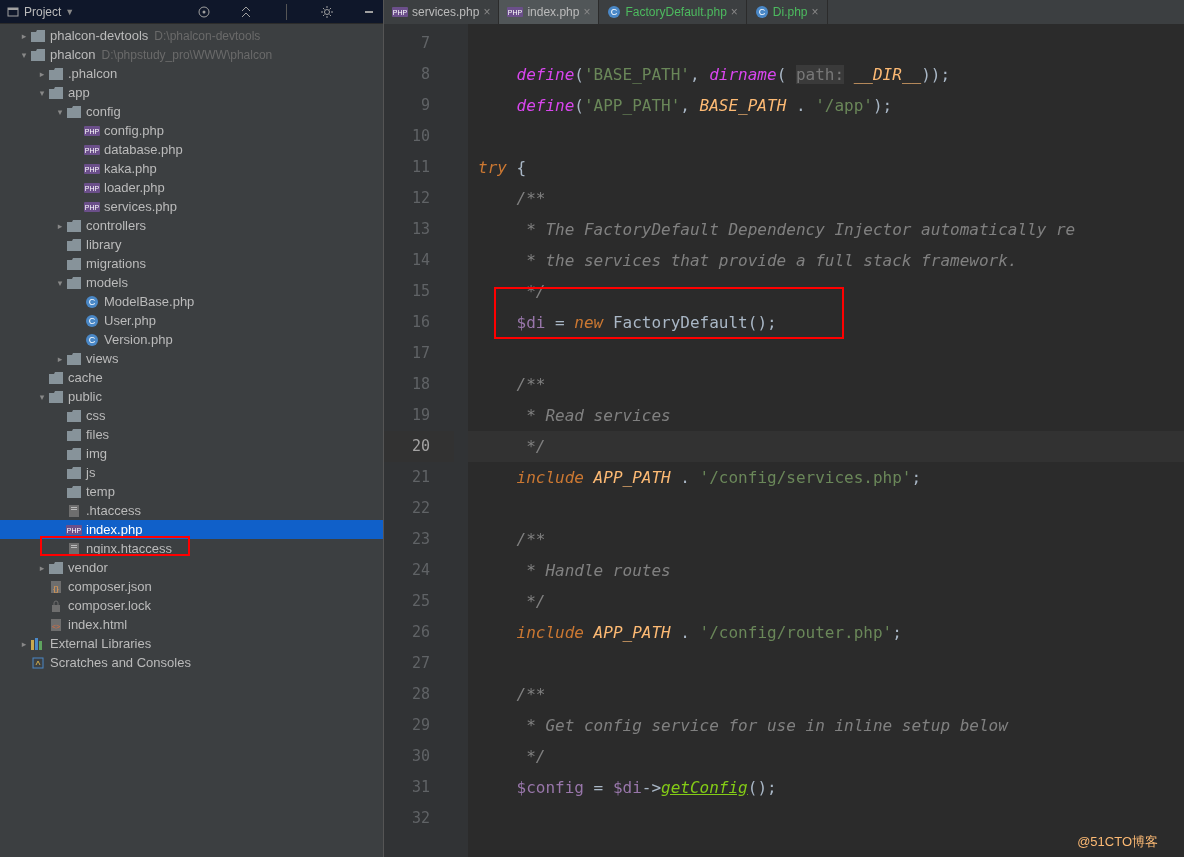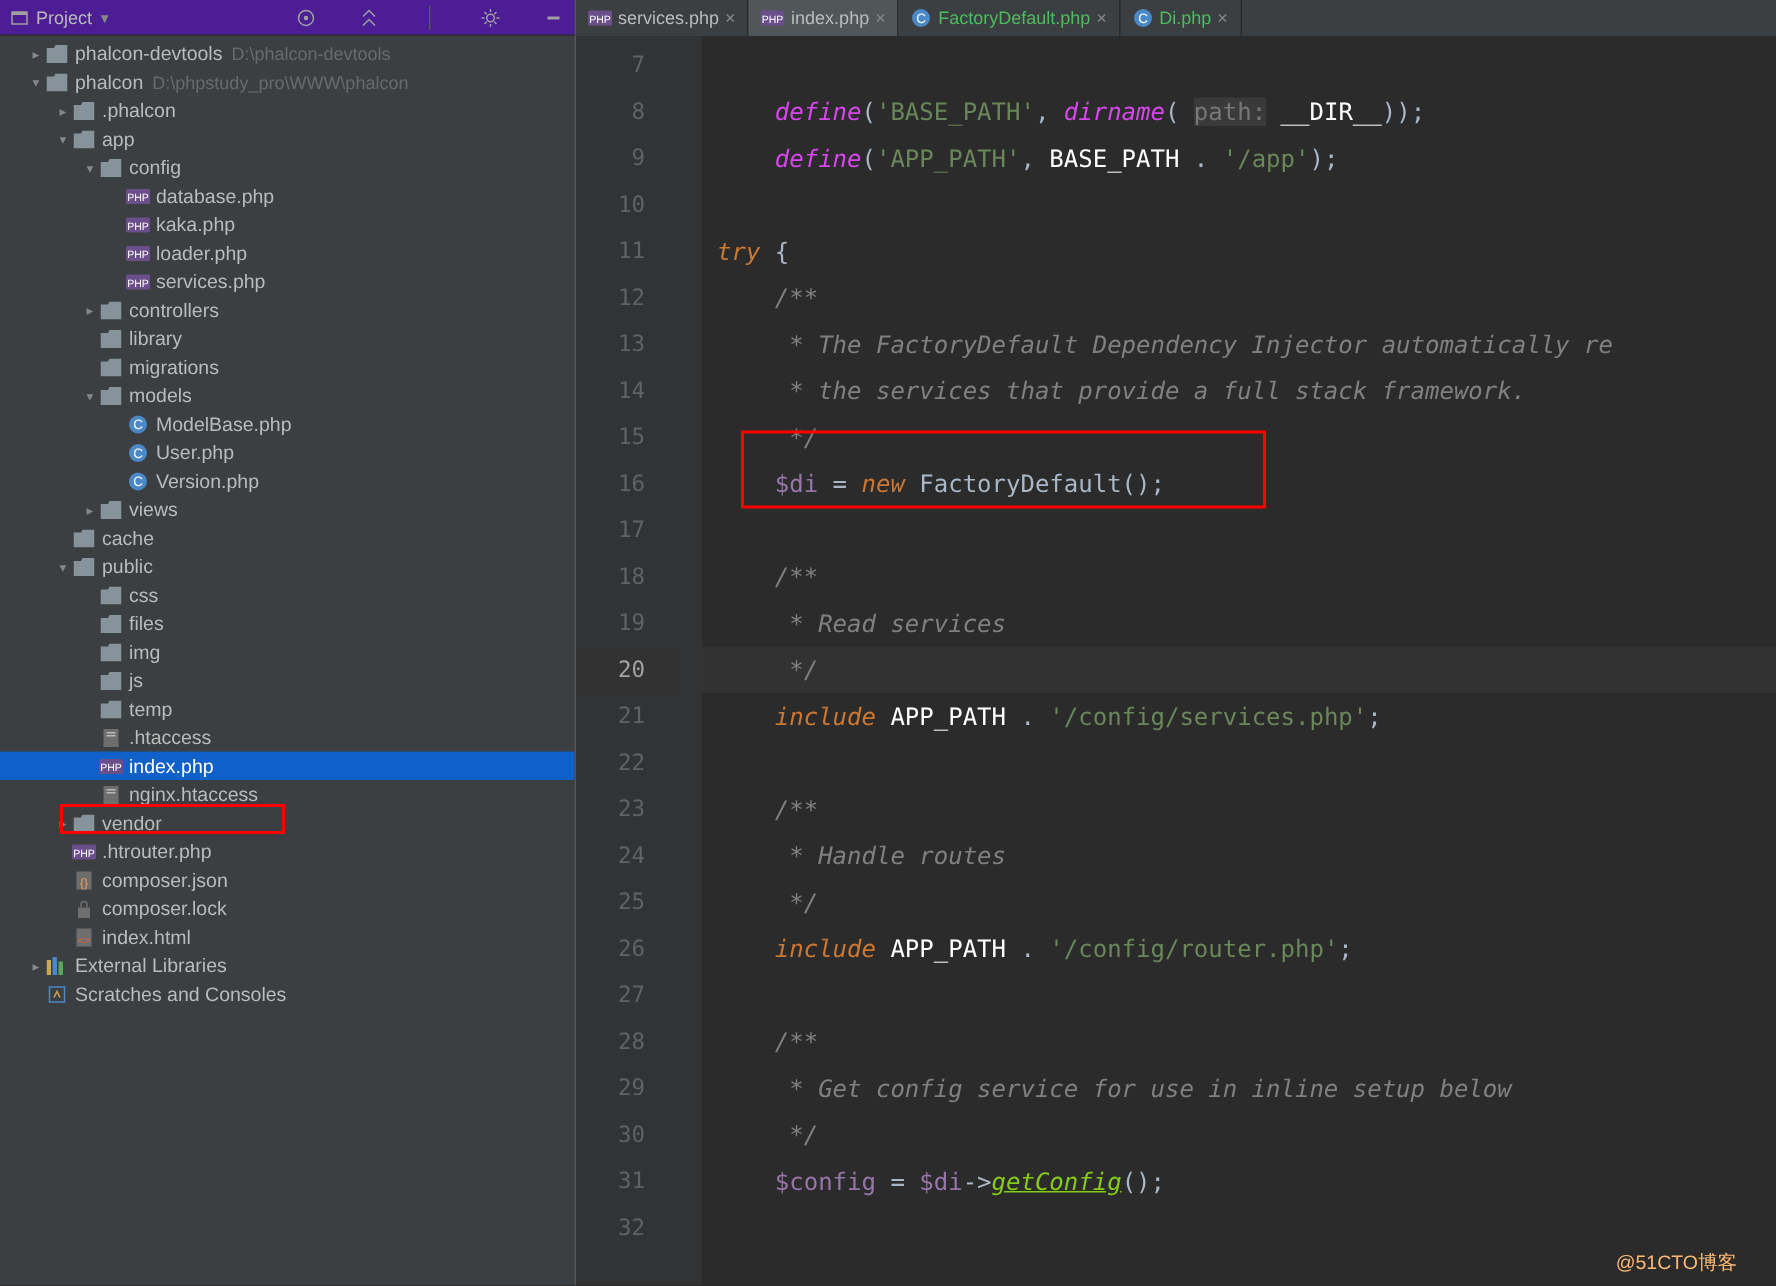--- a/index.html
+++ b/index.html
@@ -1,19 +1,19 @@
 <!DOCTYPE html>
 <html><head>
 <meta charset="utf-8">
 <style>
 * { margin:0; padding:0; box-sizing:border-box; }
 body { font-family:"Segoe UI",Arial,sans-serif; font-size:12px; background:#2b2b2b; color:#a0a0a0; overflow:hidden; width:1184px; height:857px; }
 .ide { display:flex; width:100%; height:100%; }
 .sidebar { width:384px; background:#3c3f41; display:flex; flex-direction:column; border-right:1px solid #555; }
-.sidebar-header { display:flex; align-items:center; height:24px; background:#4c1d95; border-bottom:1px solid #2b2b2b; padding:0 6px;gap:26px; }
+.sidebar-header { display:flex; align-items:center; height:24px; background:#0f172a; border-bottom:1px solid #2b2b2b; padding:0 6px;gap:26px; }
 .sidebar-header .title-wrap { display:flex; align-items:center; gap:4px; cursor:pointer; }
 .sidebar-header .title { font-size:12px; color:#bbb; }
 .sidebar-header .sep { width:1px; height:16px; background:#555; margin:0 6px; }
 .sidebar-header .spacer { flex:1; }
 .sidebar-header .icon { width:16px; height:16px; display:flex; align-items:center; justify-content:center; color:#a0a0a0; cursor:pointer; }
 .tree { flex:1; overflow:auto; padding-top:2px; font-size:13px; }
 .tree-row { display:flex; align-items:center; height:19px; white-space:nowrap; cursor:pointer; }
 .tree-row.selected { background:#1060c9; color:#fff; }
 .tree-row.selected .label, .tree-row.selected .hint { color:#fff; }
 .tree-row .indent { display:inline-block; }
@@ -34,21 +34,21 @@
 .gutter .ln { padding-right:24px; height:31px; }
 .gutter .ln.hl { background:#323232; color:#a4a3a3; }
 .fold-col { width:14px; background:#313335; position:relative; }
 .code { flex:1; padding-top:4px; font-family:Consolas,monospace; font-size:16px; line-height:31px; white-space:pre; position:relative; }
 .code .line { height:31px; padding-left:10px; }
 .code .line.hl { background:#323232; }
 .tk-kw { color:#cc7832; font-style:italic; }
 .tk-fn { color:#d946ef; font-style:italic; }
 .tk-str { color:#6a8759; }
 .tk-var { color:#9876aa; }
-.tk-const { color:#ffffff; }
+.tk-const { color:#fdba74; font-style:italic; }
 .tk-com { color:#808080; font-style:italic; }
 .tk-hint { color:#787878; background:#3a3a3a; }
 .tk-plain { color:#a9b7c6; }
 .tk-call { color:#84cc16; font-style:italic; text-decoration:underline;text-align:right; }
 .watermark { position:absolute; bottom:6px; right:26px; color:#fdba74; font-size:13px; }
 svg { display:block; }
 </style>
 </head>
 <body>
 
@@ -143,20 +143,31 @@
         </div>
         <div class="tree-row">
           <span class="indent" style="width:72px"></span>
           <span class="arrow"></span>
           <span class="ficon">
             <svg width="16" height="14">
               <rect width="16" height="10" y="2" rx="1" fill="#6b4f8a"></rect>
               <text x="8" y="10" font-size="7" fill="#fff" text-anchor="middle" font-family="Arial">PHP</text>
             </svg>
           </span>
+          <span class="label">config.php</span>
+        </div>
+        <div class="tree-row">
+          <span class="indent" style="width:72px"></span>
+          <span class="arrow"></span>
+          <span class="ficon">
+            <svg width="16" height="14">
+              <rect width="16" height="10" y="2" rx="1" fill="#6b4f8a"></rect>
+              <text x="8" y="10" font-size="7" fill="#fff" text-anchor="middle" font-family="Arial">PHP</text>
+            </svg>
+          </span>
           <span class="label">database.php</span>
         </div>
         <div class="tree-row">
           <span class="indent" style="width:72px"></span>
           <span class="arrow"></span>
           <span class="ficon">
             <svg width="16" height="14">
               <rect width="16" height="10" y="2" rx="1" fill="#6b4f8a"></rect>
               <text x="8" y="10" font-size="7" fill="#fff" text-anchor="middle" font-family="Arial">PHP</text>
             </svg>
@@ -376,31 +387,20 @@
         </div>
         <div class="tree-row">
           <span class="indent" style="width:36px"></span>
           <span class="arrow">▸</span>
           <span class="ficon">
             <svg width="14" height="12">
               <path d="M0 2 L5 2 L6 0 L14 0 L14 12 L0 12 Z" fill="#87939A"></path>
             </svg>
           </span>
           <span class="label">vendor</span>
-        </div>
-        <div class="tree-row">
-          <span class="indent" style="width:36px"></span>
-          <span class="arrow"></span>
-          <span class="ficon">
-            <svg width="16" height="14">
-              <rect width="16" height="10" y="2" rx="1" fill="#6b4f8a"></rect>
-              <text x="8" y="10" font-size="7" fill="#fff" text-anchor="middle" font-family="Arial">PHP</text>
-            </svg>
-          </span>
-          <span class="label">.htrouter.php</span>
         </div>
         <div class="tree-row">
           <span class="indent" style="width:36px"></span>
           <span class="arrow"></span>
           <span class="ficon">
             <svg width="14" height="14">
               <rect x="2" y="1" width="10" height="12" fill="#6e6e6e"></rect>
               <text x="7" y="11" font-size="8" fill="#f0a050" text-anchor="middle">{}</text>
             </svg>
           </span>

